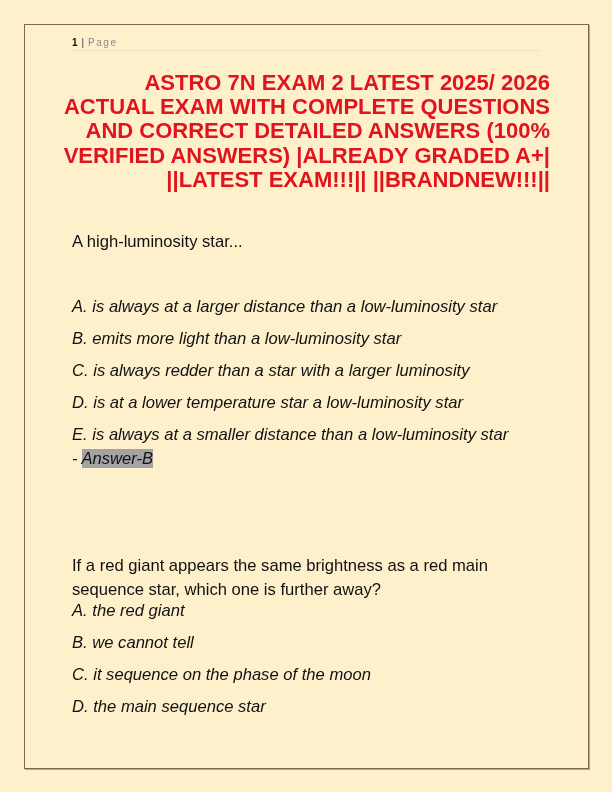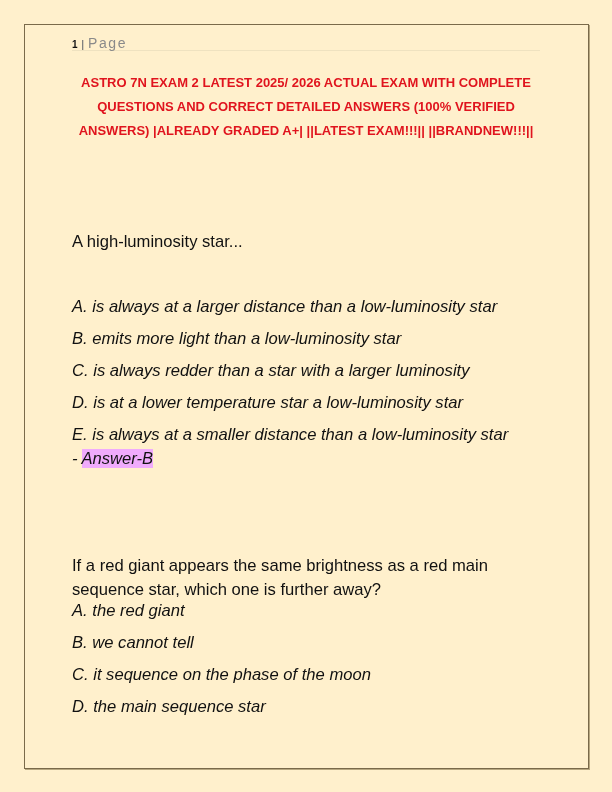--- a/index.html
+++ b/index.html
@@ -21,43 +21,43 @@
       position: absolute;
       left: 72px; top: 36px;
       width: 468px;
       height: 14px;
       border-bottom: 1px solid #efe2c0;
       font-size: 10px;
       line-height: 14px;
     }
     .header .num { font-weight: bold; color: #111; }
     .header .bar { color: #7f7f7f; font-weight: bold; margin: 0 1px; }
-    .header .word { color: #8a8a8a; letter-spacing: 1.6px; font-size: 14px; text-align: center; }
+    .header .word { color: #8a8a8a; letter-spacing: 1.6px; font-size: 10px; text-align: center; }
     .title {
       position: absolute;
       left: 62px; top: 71px;
       width: 488px;
-      text-align: center;
+      text-align: right;
       color: #e0141e;
       font-weight: bold;
-      font-size: 13px;
+      font-size: 22px;
       line-height: 24.2px;
     }
     .content {
       position: absolute;
       left: 72px; top: 230px;
       width: 480px;
       color: #111;
       font-size: 16.6px;
       line-height: 24px;
     }
     .q1-stem { position: absolute; top: 0; left: 0; white-space: nowrap; text-align: right; }
     .opt { position: absolute; left: 0; white-space: nowrap; font-style: italic; }
     .opt.wrap { white-space: normal; width: 470px; }
-    .hl { background: #f0abfc; }
+    .hl { background: #a3a3a3; }
     .q2-stem { position: absolute; left: 0; width: 470px; margin-top: 43px; }
   </style>
 </head>
 <body>
 
 <div class="page-border"></div>
 
 <div class="header">
   <span class="num">1</span>
   <span class="bar">|</span>

